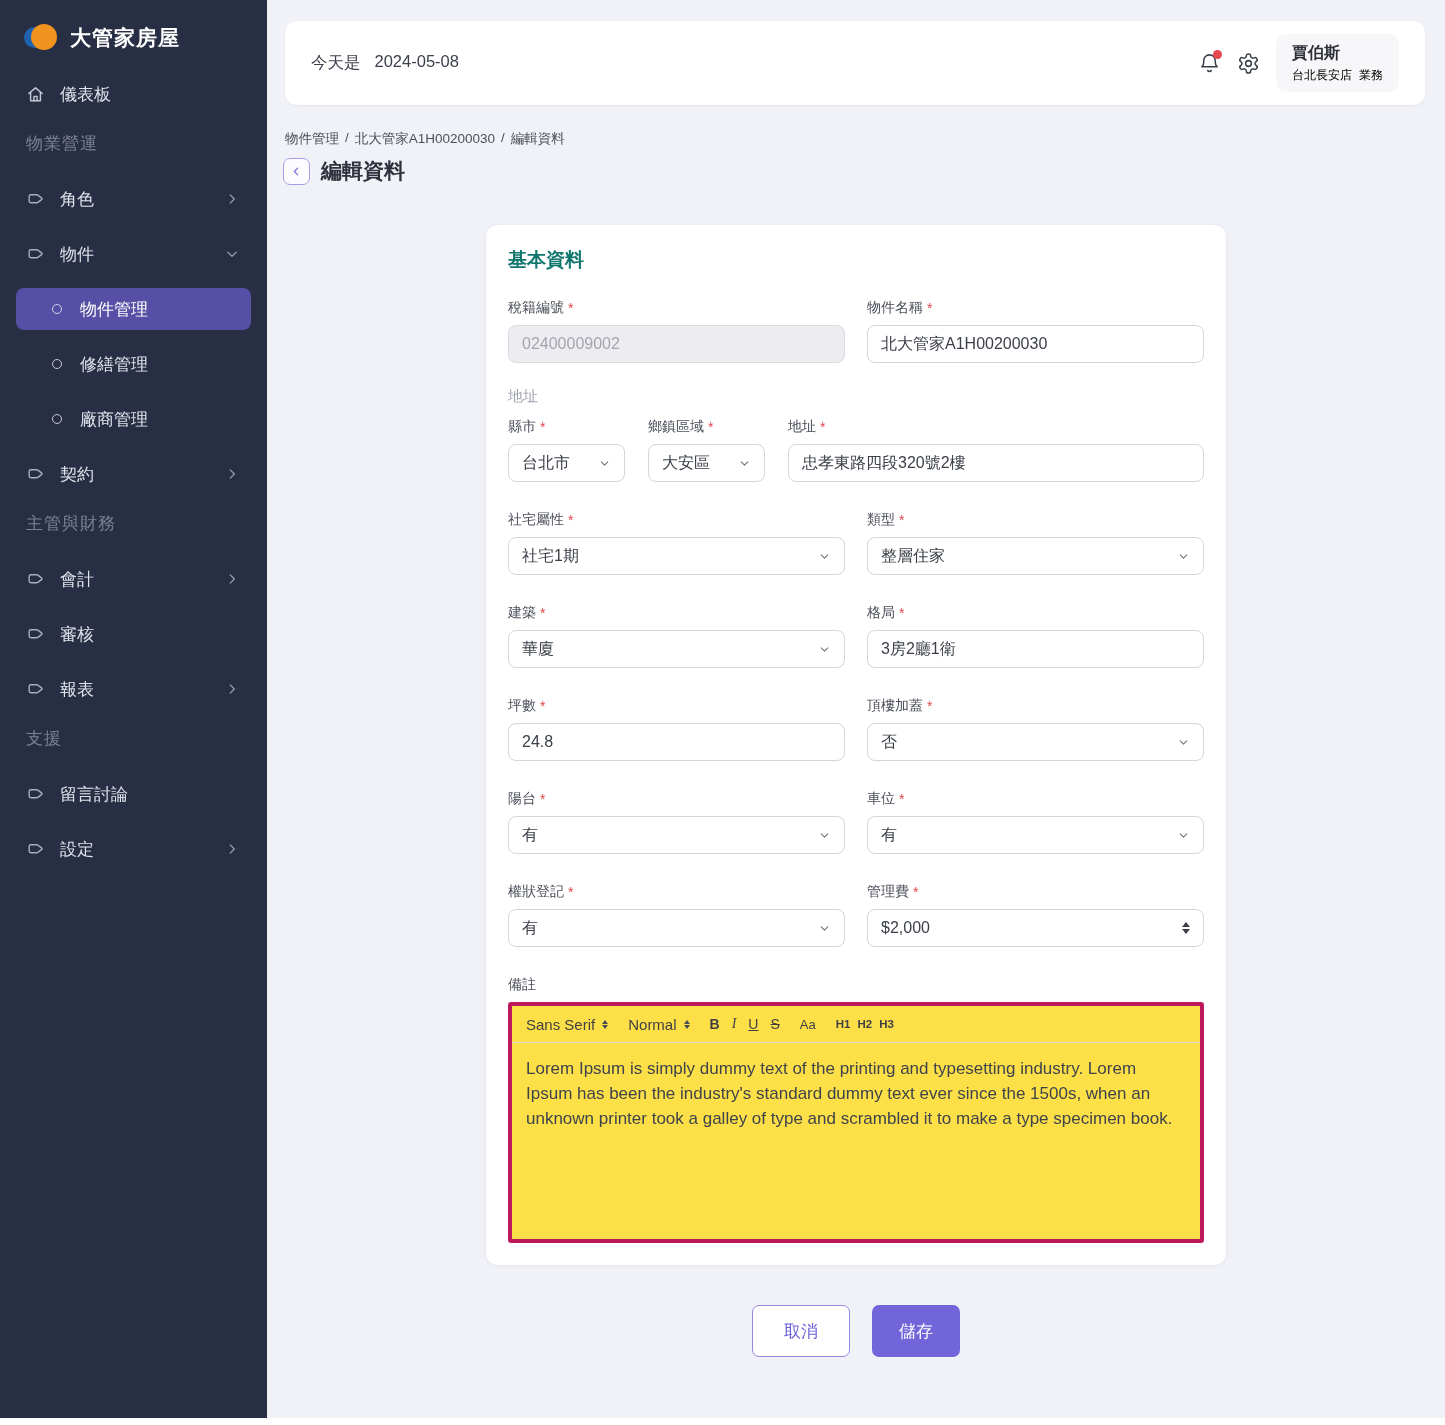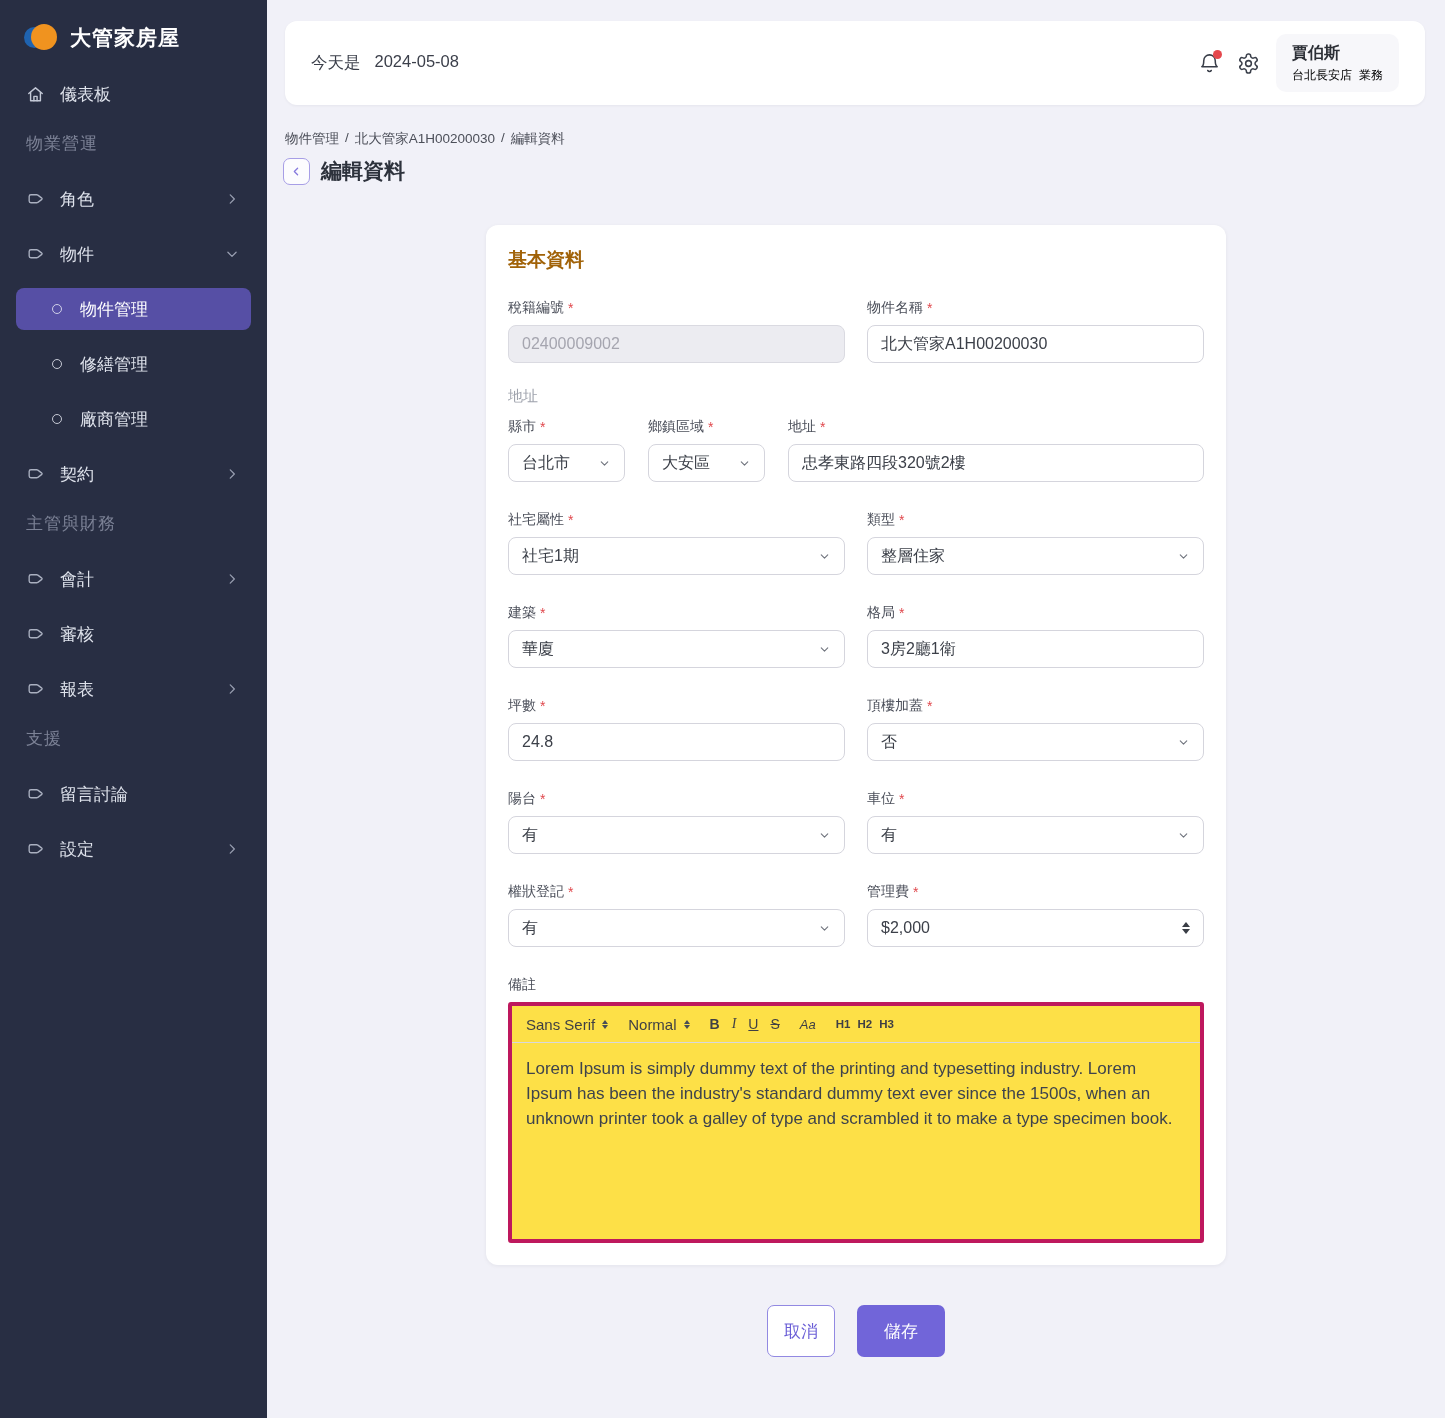--- a/index.html
+++ b/index.html
@@ -44,21 +44,21 @@
   .crumb { cursor:pointer; }
 
   .title-row { margin:9px 0 0 16px; display:flex; align-items:center; gap:11px; }
   .back-btn { width:27px; height:27px; border:1px solid #a79ee6; border-radius:7px; background:#fcfcfe;
               display:flex; align-items:center; justify-content:center; cursor:pointer; }
   .page-title { font-size:21px; font-weight:bold; color:#2d323c; }
 
   
   .card { width:740px; margin:40px auto 0; background:#fff; border-radius:12px;
           box-shadow:0 1px 4px rgba(20,25,40,.06); padding:22px 22px 22px; }
-  .form-title { font-size:19px; font-weight:bold; color:#a16207; margin-bottom:26px; }
+  .form-title { font-size:19px; font-weight:bold; color:#0f766e; margin-bottom:26px; }
 
   .f-label { display:flex; align-items:center; gap:4px; font-size:14px; color:#4b4f5a; margin-bottom:8px; }
   .req { color:#e0474c; font-size:14px; }
   .group-label { font-size:15px; color:#9fa3ad; margin-bottom:12px; }
 
   .control { height:38px; border:1px solid #d5d5dd; border-radius:8px; background:#fff;
              font-size:16px; color:#3c4049; display:flex; align-items:center;
              padding:0 13px; width:100%; font-family:"Liberation Sans", sans-serif; }
   input.control { outline:none; }
   input.control:disabled { background:#ececf1; color:#a5a5af; border-color:#dadae1; }
@@ -82,30 +82,30 @@
   .ed-dd { display:flex; align-items:center; gap:7px; font-size:15px; cursor:pointer; }
   .mini-stepper { display:flex; flex-direction:column; gap:1px; }
   .mini-stepper i { display:block; width:0; height:0; border-left:3.5px solid transparent; border-right:3.5px solid transparent; }
   .mini-stepper .u { border-bottom:4.5px solid #4a4d54; }
   .mini-stepper .d { border-top:4.5px solid #4a4d54; }
   .ed-btn { font-size:14px; cursor:pointer; color:#3f3f44; }
   .ed-b { font-weight:bold; }
   .ed-i { font-style:italic; font-family:"Liberation Serif", serif; }
   .ed-u { text-decoration:underline; }
   .ed-s { text-decoration:line-through; }
-  .ed-aa { font-size:13px;font-style:italic; }
+  .ed-aa { font-size:13px; }
   .ed-h { font-size:11.5px; font-weight:bold; }
   .ed-hgroup { display:flex; gap:7px; }
   .ed-group { display:flex; gap:12px; align-items:center; }
   .ed-body { height:196px; padding:13px 14px; font-size:17px; line-height:1.48; color:#3e434c; outline:none; overflow:auto; }
 
   
   .actions { display:flex; justify-content:center; gap:22px; margin-top:40px; }
   .btn { height:52px; border-radius:7px; font-size:17px; cursor:pointer; font-family:"Liberation Sans", sans-serif; }
-  .btn-cancel { width:68px; background:#fff; border:1px solid #9289e2; color:#6a5ed6; }
+  .btn-cancel { width:98px; background:#fff; border:1px solid #9289e2; color:#6a5ed6; }
   .btn-save { width:88px; background:#7165d9; border:none; color:#ffffff; }
 
   .bottom-strip { width:1445px; height:7px; background:#ffffff; }
 </style>
 </head>
 <body>
 
 <div class="app">
 
   <aside class="sidebar">

